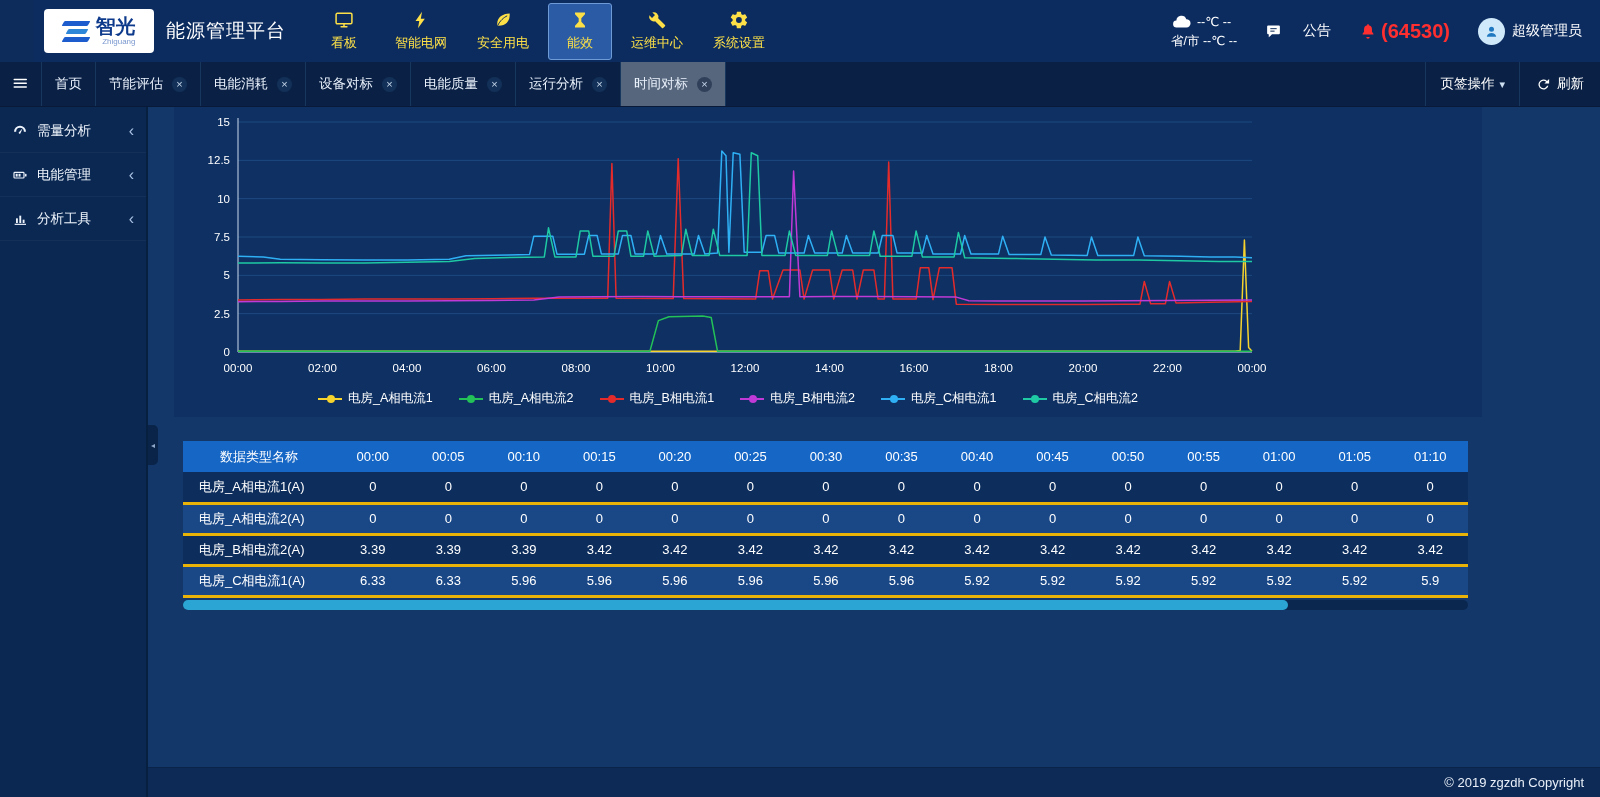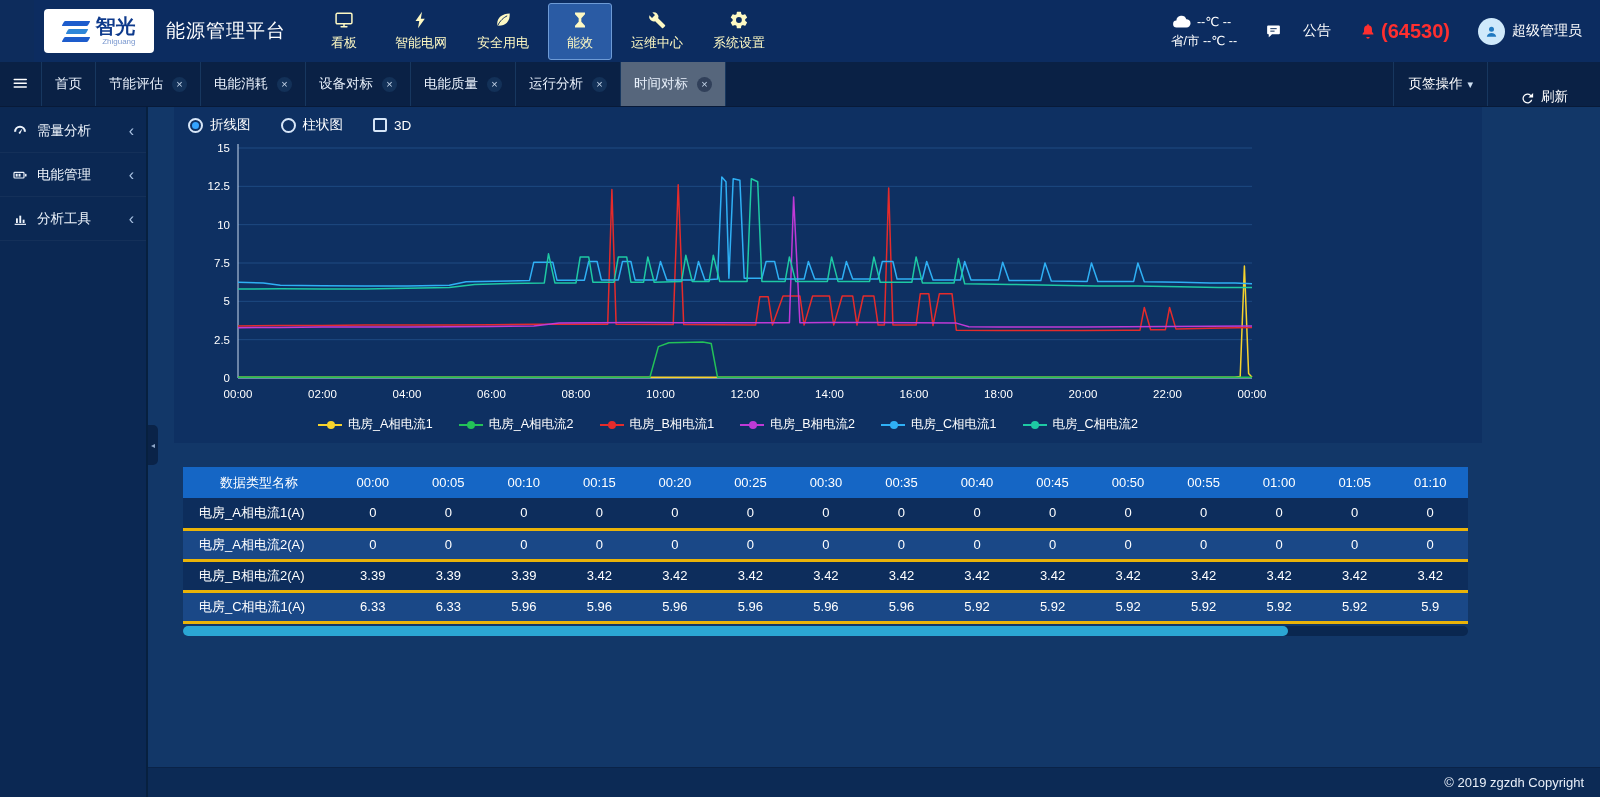--- a/index.html
+++ b/index.html
@@ -10,21 +10,21 @@
 
 .topbar{height:62px;flex:0 0 62px;background:#0c2c60;display:flex;align-items:center;padding:0 18px 0 10px;margin-left:34px;}
 .logo-box{width:110px;height:44px;background:#fff;border-radius:4px;display:flex;align-items:center;justify-content:center;gap:7px;flex:0 0 auto;}
 .logo-glyph{display:flex;flex-direction:column;gap:3px;}
 .logo-glyph i{display:block;width:26px;height:5px;background:#1d5ccc;transform:skewX(-30deg);border-radius:1px;}
 .logo-glyph i:nth-child(2){width:20px;margin-left:4px;background:#2e86d8;}
 .brand{font-size:20px;font-weight:bold;color:#0e3a8c;line-height:1;}
 .brand-sub{font-size:8px;color:#7a98cf;text-align:right;line-height:1;margin-top:2px;}
 .app-title{font-size:19px;margin-left:12px;letter-spacing:1px;white-space:nowrap;}
 .main-nav{display:flex;margin-left:26px;gap:8px;align-items:center;}
-.nav-item{min-width:64px;padding:6px 10px 7px;display:flex;flex-direction:column;align-items:center;gap:4px;font-size:13px;color:#fef9c3;border:1px solid transparent;border-radius:3px;cursor:pointer;white-space:nowrap;}
+.nav-item{min-width:64px;padding:6px 10px 7px;display:flex;flex-direction:column;align-items:center;gap:4px;font-size:13px;color:#fde047;border:1px solid transparent;border-radius:3px;cursor:pointer;white-space:nowrap;}
 .nav-item.active{background:#2a5ba4;border-color:#6e9bd6;}
 .header-right{margin-left:auto;display:flex;align-items:center;gap:28px;}
 .weather{font-size:12.5px;line-height:1.45;}
 .weather-line1{display:flex;align-items:center;gap:6px;}
 .announce{display:flex;align-items:center;gap:21px;font-size:14px;cursor:pointer;}
 .notify{display:flex;align-items:center;gap:4px;font-size:20px;color:#ff2f2f;font-weight:bold;cursor:pointer;}
 .user{display:flex;align-items:center;gap:7px;font-size:14px;cursor:pointer;}
 .avatar{width:27px;height:27px;border-radius:50%;background:#cfe9fb;display:flex;align-items:center;justify-content:center;color:#2079c0;}
 .ico-slot{display:inline-flex;align-items:center;}
 .ico{display:block;}
@@ -33,21 +33,21 @@
 .tabbar{height:45px;flex:0 0 45px;background:#0a2145;display:flex;align-items:stretch;border-bottom:1px solid #081a38;}
 .burger{width:42px;display:flex;align-items:center;justify-content:center;color:#fff;border-right:1px solid #17375f;cursor:pointer;}
 .tab-strip{display:flex;align-items:stretch;}
 .tab{display:flex;align-items:center;gap:9px;padding:0 13px;font-size:13.5px;color:#e8f0fb;border-right:1px solid #17375f;cursor:pointer;white-space:nowrap;}
 .tab.active{background:#56667c;}
 .tab-close{width:15px;height:15px;border-radius:50%;background:#133158;color:#c6d6ea;font-size:11px;display:inline-flex;align-items:center;justify-content:center;cursor:pointer;}
 .tab.active .tab-close{background:#31405a;}
 .tab-right{margin-left:auto;display:flex;align-items:stretch;border-left:1px solid #17375f;}
 .tab-ops{display:flex;align-items:center;gap:5px;padding:0 14px;font-size:13.5px;cursor:pointer;}
 .caret{font-size:11px;color:#cfe0f2;}
-.tab-refresh{display:flex;align-items:flex-end;gap:6px;padding:0 32px;font-size:13.5px;cursor:pointer;border-left:1px solid #17375f;}
+.tab-refresh{display:flex;align-items:center;gap:6px;padding:0 16px;font-size:13.5px;cursor:pointer;border-left:1px solid #17375f;}
 
 
 .middle{flex:1;display:flex;min-height:0;}
 .sidebar{width:148px;flex:0 0 148px;background:#0b2853;border-right:2px solid #07203f;padding-top:2px;}
 .side-item{height:44px;display:flex;align-items:center;gap:9px;padding:0 12px;font-size:13.5px;color:#eef4fc;cursor:pointer;border-bottom:1px solid rgba(255,255,255,.04);}
 .side-item .chev{margin-left:auto;color:#a9c2e2;font-size:16px;line-height:1;}
 .content{flex:1;display:flex;flex-direction:column;background:#123768;position:relative;min-width:0;}
 .collapse-handle{position:absolute;left:0;top:318px;width:10px;height:40px;background:#0a2348;border-radius:0 5px 5px 0;display:flex;align-items:center;justify-content:center;color:#8fa7c8;font-size:8px;cursor:pointer;z-index:5;}
 .scroll-area{flex:1;overflow:hidden;}
 
@@ -264,34 +264,20 @@
             <rect x="16" y="13" width="2.8" height="5" fill="currentColor"></rect>
           </svg>
           <span>分析工具</span>
           <span class="chev">‹</span>
         </div>
       </aside>
     <div class="content">
       <div class="collapse-handle">◂</div>
       <div class="scroll-area">
         <section class="chart-panel">
-          <div class="ctl-row" id="chart-controls">
-              <div class="ctl">
-                <span class="radio sel"></span>
-                <span>折线图</span>
-              </div>
-              <div class="ctl">
-                <span class="radio"></span>
-                <span>柱状图</span>
-              </div>
-              <div class="ctl">
-                <span class="checkbox"></span>
-                <span>3D</span>
-              </div>
-            </div>
           <svg id="chart-svg" width="1080" height="272" viewBox="0 0 1080 272">
               <line x1="50" y1="201.66666666666669" x2="1064" y2="201.66666666666669" stroke="#1e4a82" stroke-width="1"></line>
               <line x1="50" y1="163.33333333333334" x2="1064" y2="163.33333333333334" stroke="#1e4a82" stroke-width="1"></line>
               <line x1="50" y1="125" x2="1064" y2="125" stroke="#1e4a82" stroke-width="1"></line>
               <line x1="50" y1="86.66666666666667" x2="1064" y2="86.66666666666667" stroke="#1e4a82" stroke-width="1"></line>
               <line x1="50" y1="48.33333333333332" x2="1064" y2="48.33333333333332" stroke="#1e4a82" stroke-width="1"></line>
               <line x1="50" y1="10" x2="1064" y2="10" stroke="#1e4a82" stroke-width="1"></line>
               <line x1="50" y1="240" x2="1064" y2="240" stroke="#c9d9ee" stroke-width="1"></line>
               <line x1="50" y1="6" x2="50" y2="240" stroke="#c9d9ee" stroke-width="1"></line>
               <text x="42" y="244" text-anchor="end" fill="#ffffff" font-size="11.5">0</text>

